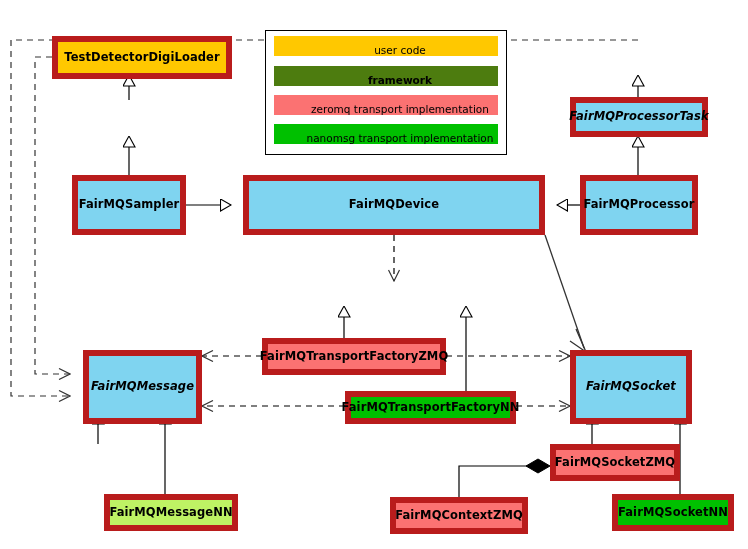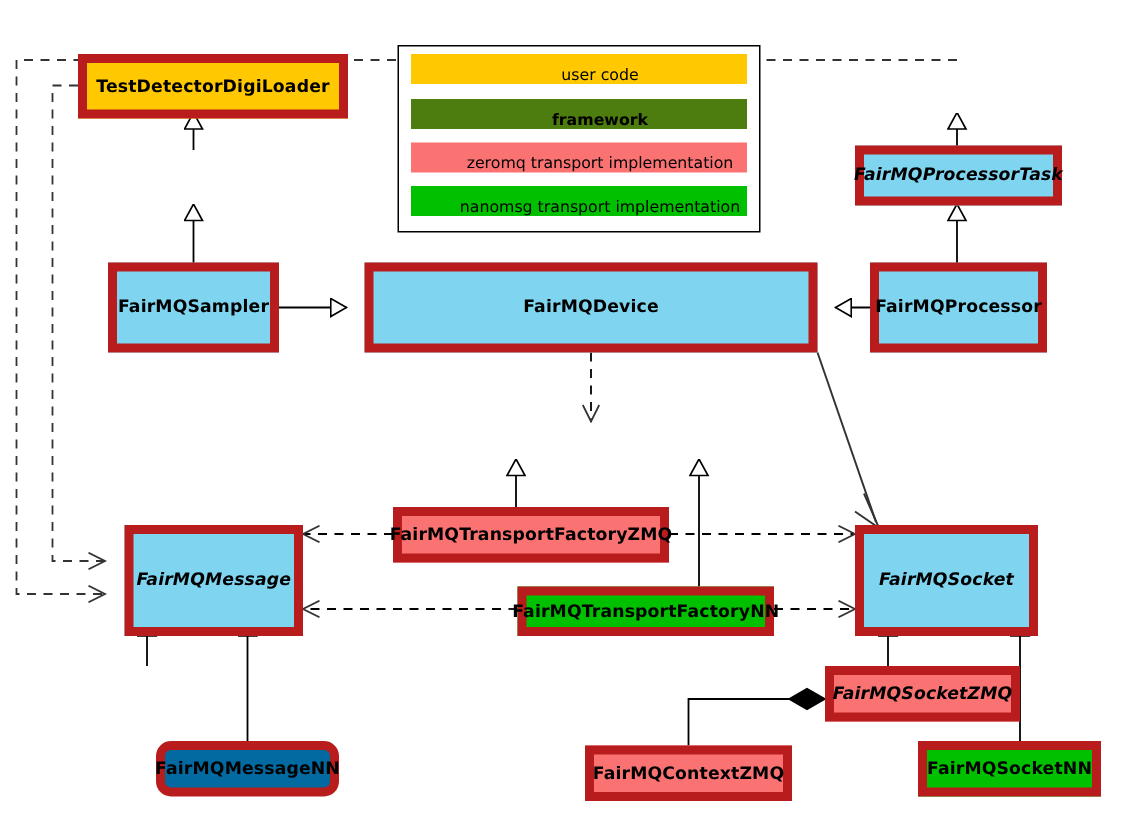--- a/index.html
+++ b/index.html
@@ -188,25 +188,25 @@
 
   <div class="node abstract" style="left:83px; top:350px; width:119px; height:74px; background:#7FD4F0;">
     <span>FairMQMessage</span>
   </div>
 
   <div class="node abstract" style="left:570px; top:350px; width:122px; height:74px; background:#7FD4F0;">
     <span>FairMQSocket</span>
   </div>
 
 
-  <div class="node" style="left:104px; top:494px; width:122px; height:37px; background:#0369a1;border-radius:10px;">
+  <div class="node" style="left:104px; top:494px; width:134px; height:37px; background:#bef264;">
     <span>FairMQMessageNN</span>
   </div>
 
-  <div class="node" style="left:550px; top:444px; width:130px; height:37px; background:#FB7272;font-style:italic;">
+  <div class="node" style="left:550px; top:444px; width:130px; height:37px; background:#FB7272;">
     <span>FairMQSocketZMQ</span>
   </div>
 
   <div class="node" style="left:612px; top:494px; width:122px; height:37px; background:#00C000;">
     <span>FairMQSocketNN</span>
   </div>
 
   <div class="node" style="left:390px; top:497px; width:138px; height:37px; background:#FB7272;">
     <span>FairMQContextZMQ</span>
   </div>

